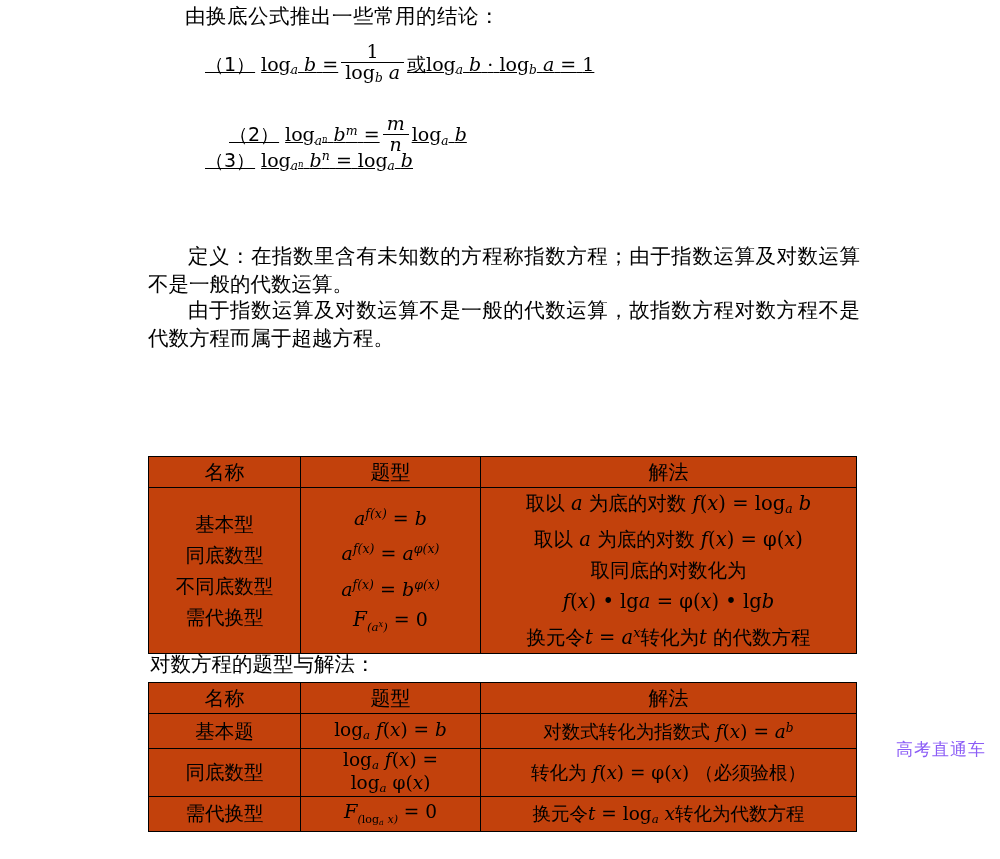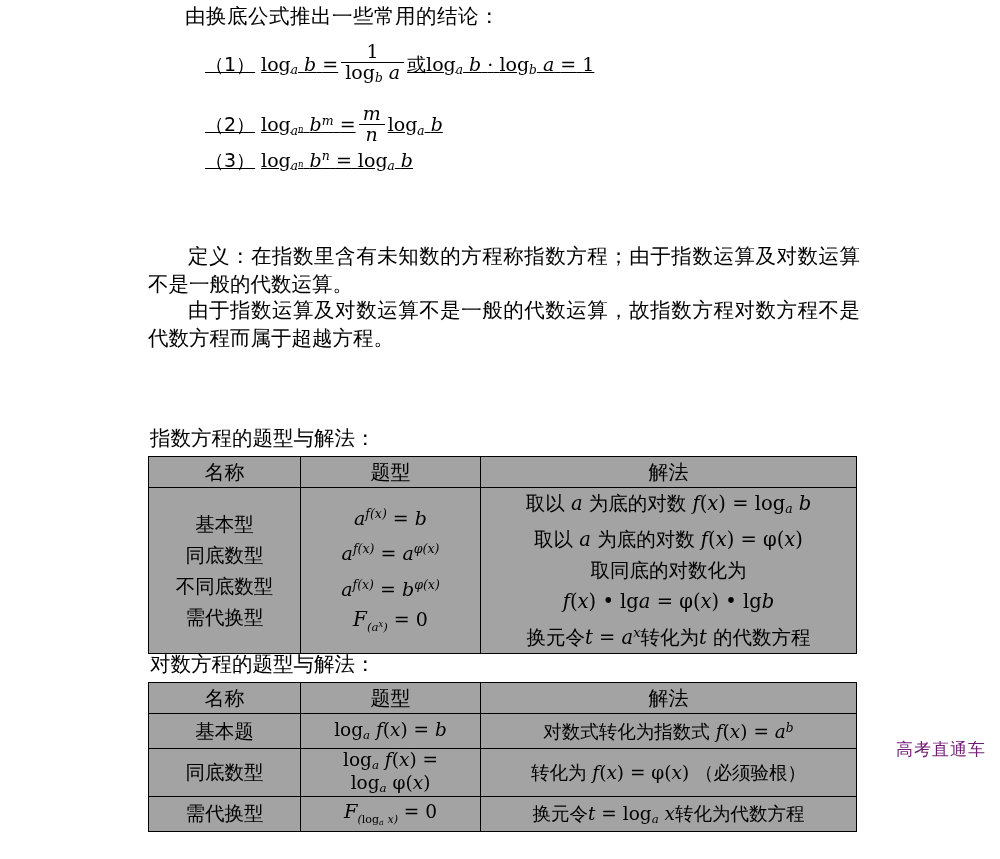--- a/index.html
+++ b/index.html
@@ -70,21 +70,21 @@
   }
 
   .formula-row {
     position: absolute;
     font-size: 19px;
     white-space: nowrap;
     left: 205px;
     text-decoration: underline;
   }
   #formula-1 { top: 44px; }
-  #formula-2 { top: 106px; }
+  #formula-2 { top: 116px; margin-left: 24px; }
   #formula-3 { top: 148px; }
 
   .fnum {
     font-family: "DejaVu Sans", "Liberation Sans", sans-serif;
     font-size: 19px;
     margin-right: 6px;
   }
 
   
   #section-heading {
@@ -114,21 +114,21 @@
     white-space: nowrap;
   }
   #caption-exp { top: 424px; }
   #caption-log { top: 650px; }
 
   
   table.doc-table {
     position: absolute;
     border-collapse: collapse;
     table-layout: fixed;
-    background: #a3a3a3;
+    background: #c2410c;
   }
   table.doc-table td {
     border: 1.7px solid #000;
     text-align: center;
     vertical-align: middle;
     padding: 0;
   }
 
   #table-exp {
     left: 148px;
@@ -166,21 +166,21 @@
   }
   .body-row td.mathcell { font-size: 18.5px; }
 
   
   #watermark {
     position: absolute;
     right: 14px;
     bottom: 12px;
     font-family: Liberation Sans, sans-serif;
     font-size: 17px;
-    color: #701a75;
+    color: #8b5cf6;
     letter-spacing: 1px;
     white-space: nowrap;
   }
 </style>
 </head>
 <body>
 
 <div class="page">
 
   <div id="intro-line" class="cn">由换底公式推出一些常用的结论：</div>
@@ -202,21 +202,20 @@
   <div class="formula-row" id="formula-3">
     <span class="fnum cn">（3）</span><span class="mop">log</span><span class="sub">a</span><span class="sub" style="font-size:0.45em; vertical-align:-0.05em;">n</span>&nbsp;<span class="mi">b</span><span class="sup">n</span>
     <span class="mop">=</span>
     <span class="mop">log</span><span class="sub">a</span>&nbsp;<span class="mi">b</span>
   </div>
 
 
   <div class="para cn" id="para-definition">定义：在指数里含有未知数的方程称指数方程；由于指数运算及对数运算不是一般的代数运算。</div>
   <div class="para cn" id="para-note">由于指数运算及对数运算不是一般的代数运算，故指数方程对数方程不是代数方程而属于超越方程。</div>
 
-  <div class="table-caption cn" id="caption-exp">指数方程的题型与解法：</div>
 
   <table class="doc-table" id="table-exp">
     <colgroup>
       <col class="col-name">
         <col class="col-type">
         <col class="col-sol">
     </colgroup>
     <tbody>
       <tr>
         <td class="th-cell cn">名称</td>

